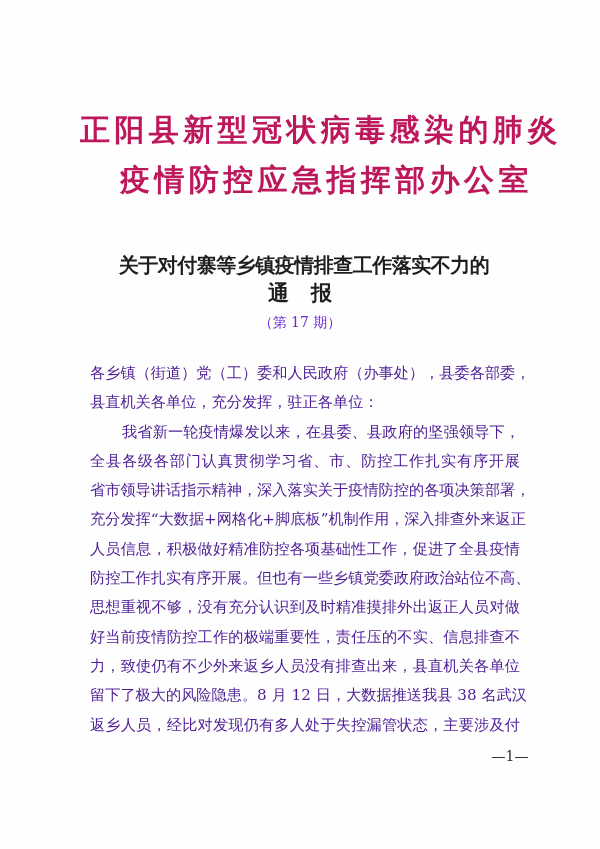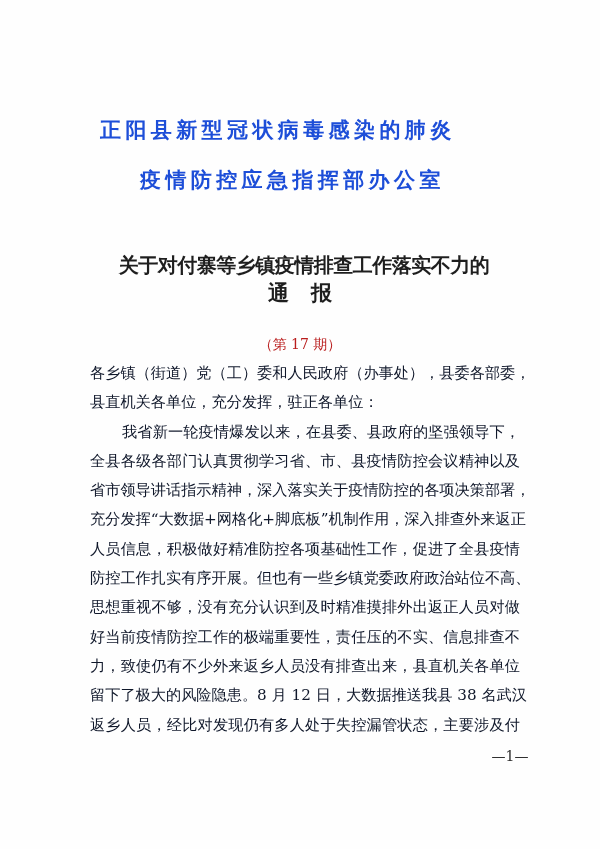--- a/index.html
+++ b/index.html
@@ -15,26 +15,26 @@
       background: #fdfdfd;
     }
     .page {
       position: absolute;
       left: 0; top: 0;
       width: 600px; height: 849px;
       background: #fefefe;
     }
     .red-title {
       position: absolute;
-      left: 100px;
+      left: 80px;
       width: 440px;
-      color: #1d4ed8;
+      color: #be185d;
       font-family: "DejaVu Serif", serif;
       font-weight: bold;
-      font-size: 21px;
+      font-size: 30px;
       letter-spacing: 4.4px;
       white-space: nowrap;
       line-height: 36px;
     }
     #red-line-1 { top: 112px; }
     #red-line-2 { top: 162px; margin-left: 40px; }
 
     .heading {
       position: absolute;
       left: 0;
@@ -58,29 +58,28 @@
       line-height: 26px;
       letter-spacing: 22px;
       padding-left: 22px;
       box-sizing: border-box;
     }
     #issue-no {
       top: 312px;
       font-weight: normal;
       font-size: 14px;
       line-height: 20px;
-      color: #b91c1c;
-      margin-top: 22px;
+      color: #6d28d9;
     }
 
     .body-text {
       position: absolute;
       left: 90px;
       width: 430px;
-      color: #0f172a;
+      color: #4c1d95;
       font-family: "DejaVu Serif", serif;
       font-size: 15.2px;
       line-height: 29.3px;
       top: 359px;
     }
     .body-line {
       white-space: nowrap;
       display: block;
       height: 29.3px;
       text-align: justify;
@@ -111,21 +110,21 @@
   <div class="red-title" id="red-line-2">疫情防控应急指挥部办公室</div>
 
   <div class="heading" id="heading-line-1">关于对付寨等乡镇疫情排查工作落实不力的</div>
   <div class="heading" id="heading-line-2">通报</div>
   <div class="heading" id="issue-no">（第 17 期）</div>
 
   <div class="body-text">
     <span class="body-line">各乡镇（街道）党（工）委和人民政府（办事处），县委各部委，</span>
     <span class="body-line last">县直机关各单位，充分发挥，驻正各单位：</span>
     <span class="body-line indent">我省新一轮疫情爆发以来，在县委、县政府的坚强领导下，</span>
-    <span class="body-line">全县各级各部门认真贯彻学习省、市、县疫情防控会议精神以及</span>
+    <span class="body-line">全县各级各部门认真贯彻学习省、市、防控工作扎实有序开展</span>
     <span class="body-line">省市领导讲话指示精神，深入落实关于疫情防控的各项决策部署，</span>
     <span class="body-line">充分发挥“大数据+网格化+脚底板”机制作用，深入排查外来返正</span>
     <span class="body-line">人员信息，积极做好精准防控各项基础性工作，促进了全县疫情</span>
     <span class="body-line">防控工作扎实有序开展。但也有一些乡镇党委政府政治站位不高、</span>
     <span class="body-line">思想重视不够，没有充分认识到及时精准摸排外出返正人员对做</span>
     <span class="body-line">好当前疫情防控工作的极端重要性，责任压的不实、信息排查不</span>
     <span class="body-line">力，致使仍有不少外来返乡人员没有排查出来，县直机关各单位</span>
     <span class="body-line">留下了极大的风险隐患。8 月 12 日，大数据推送我县 38 名武汉</span>
     <span class="body-line">返乡人员，经比对发现仍有多人处于失控漏管状态，主要涉及付</span>
   </div>

